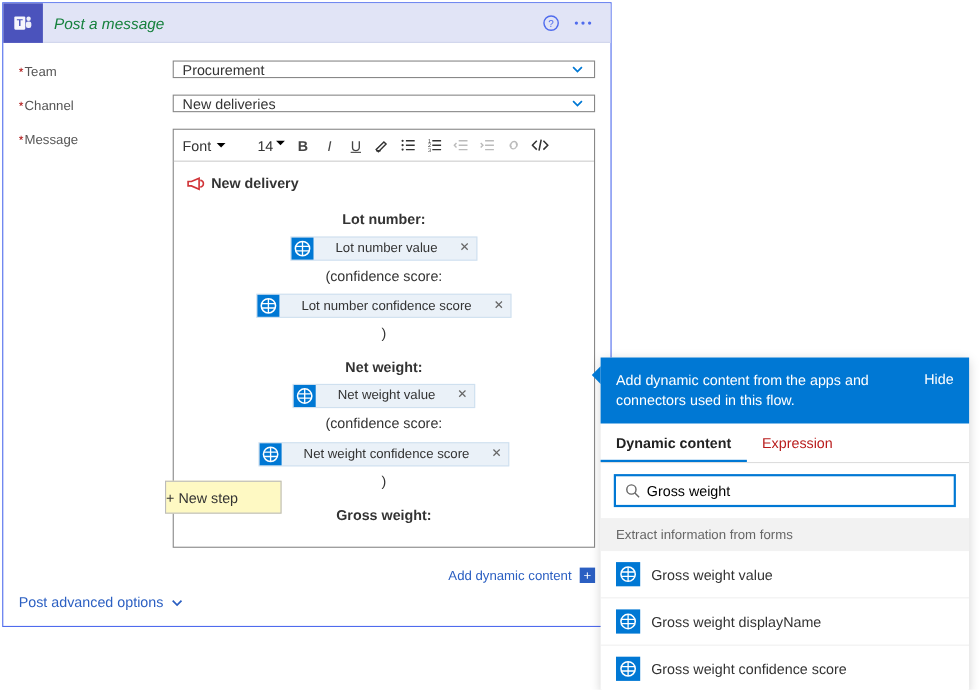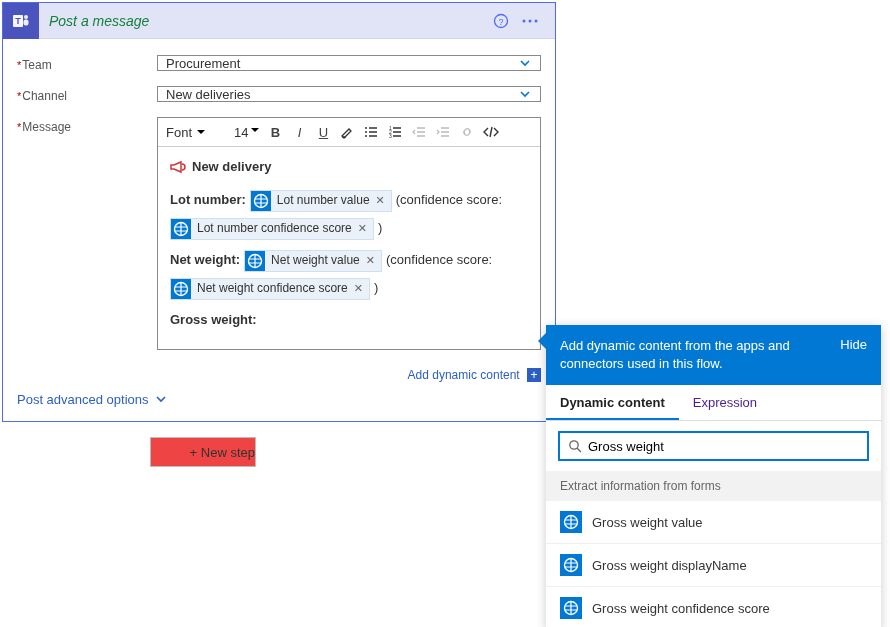--- a/index.html
+++ b/index.html
@@ -108,31 +108,31 @@
     padding: 10px 12px 12px 12px;
     line-height: 1.6;
   }
   .ed-title {
     font-weight: 700;
     display: flex; align-items: center; gap: 6px;
     margin-bottom: 12px;
   }
   .ed-line {
     margin-bottom: 6px;
-    display: flex; flex-wrap: wrap; align-items: center; gap: 4px;
+    display: flex; flex-wrap: wrap; align-items: center; gap: 4px; flex-direction: column;
   }
   .bold { font-weight: 700; }
   .token {
     display: inline-flex;
     align-items: center;
     background: #eaf1f8;
     border: 1px solid #cfe0ef;
     height: 22px;
     padding-right: 6px;
-    gap: 6px;
+    gap: 20px;
     font-size: 12px;
     color: #333;
   }
   .token-icon {
     width: 20px; height: 20px;
     background: #0078d4;
     display: flex; align-items: center; justify-content: center;
   }
   .token-x { color: #666; cursor: pointer; font-size: 11px; }
   .add-dc {
@@ -160,22 +160,22 @@
   }
   
   .footer-btns {
     position: absolute;
     left: 150px; top: 437px;
     display: flex; gap: 22px;
   }
   .footer-btn {
     width: 106px; height: 30px;
     border: 1px solid #bbb;
-    background: #ef4444;
-    display: flex; align-items: center; justify-content: flex-end;
+    background: #fef9c3;
+    display: flex; align-items: center; justify-content: flex-start;
     font-size: 13px; color: #333;
     cursor: pointer;
   }
   
   .dc-panel {
     position: absolute;
     left: 546px; top: 325px;
     width: 335px;
     background: #fff;
     box-shadow: 0 2px 10px rgba(0,0,0,0.2);
@@ -198,21 +198,21 @@
   }
   .dc-head-text { flex: 1; line-height: 1.4; }
   .dc-hide { cursor: pointer; }
   .dc-tabs {
     display: flex;
     border-bottom: 1px solid #ddd;
   }
   .dc-tab {
     padding: 10px 14px 8px 14px;
     font-size: 13px;
-    color: #4c1d95;
+    color: #b91c1c;
     cursor: pointer;
   }
   .dc-tab.active {
     font-weight: 600;
     color: #222;
     border-bottom: 2px solid #0078d4;
   }
   .dc-search-wrap { padding: 10px 12px; }
   .dc-search {
     border: 2px solid #0078d4;

